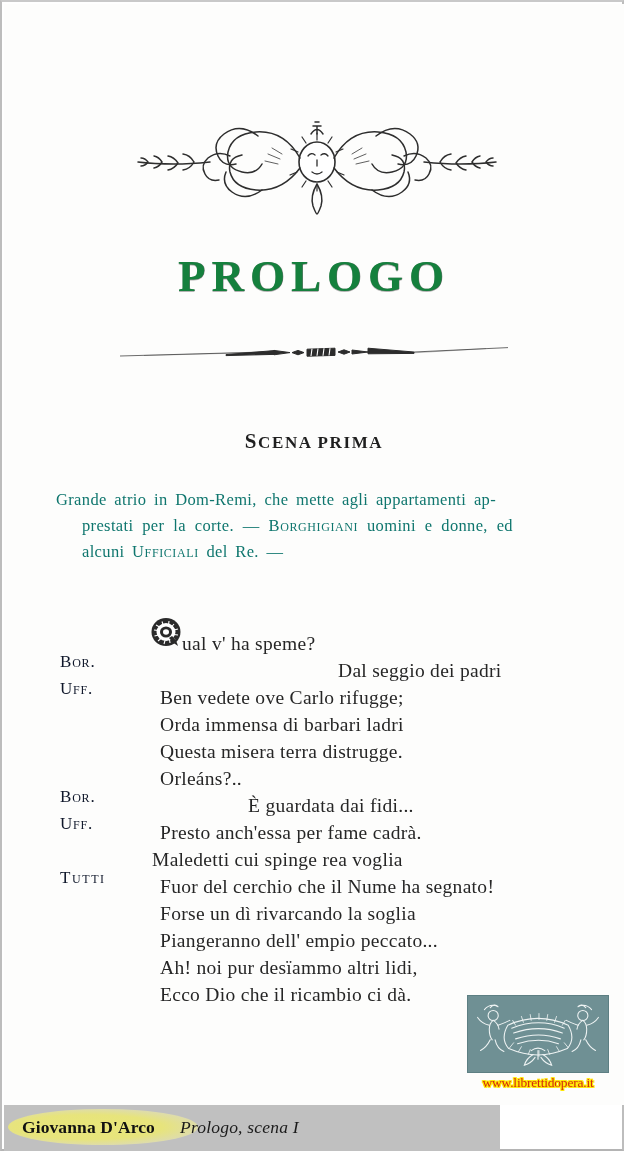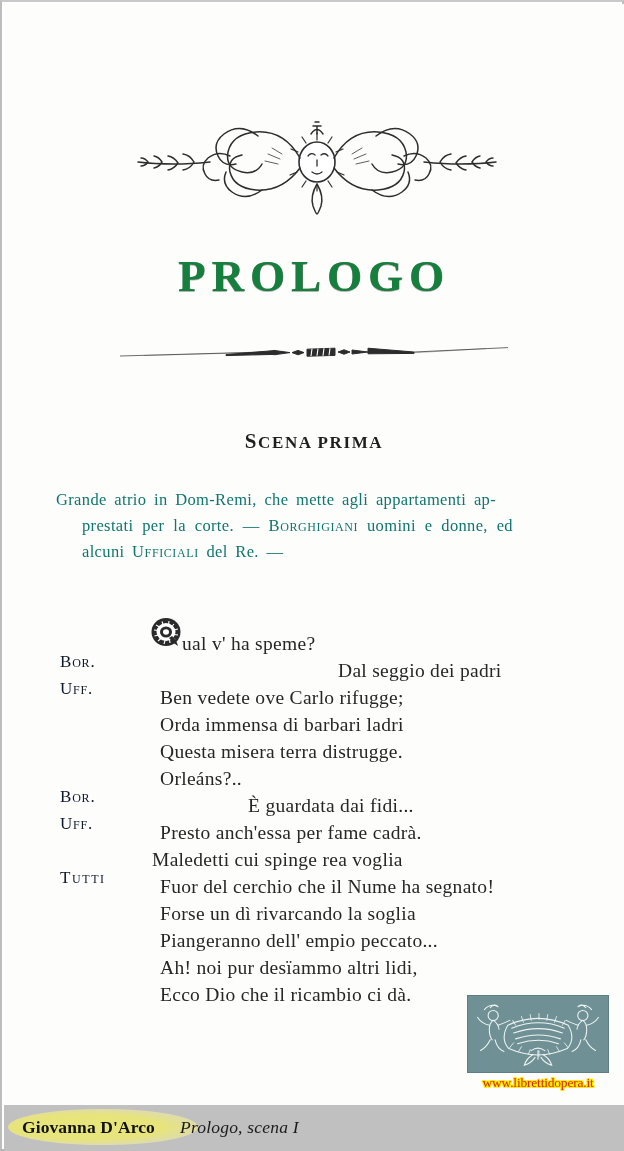--- a/index.html
+++ b/index.html
@@ -191,21 +191,21 @@
       0 1px 0 #ffe800, 0 -1px 0 #ffe800,
       1px 1px 0 #ffe800, -1px -1px 0 #ffe800,
       1px -1px 0 #ffe800, -1px 1px 0 #ffe800;
   }
 
   
   #footer-bar {
     position: absolute;
     left: 2px;
     top: 1103px;
-    width: 620px;
+    width: 496px;
     height: 46px;
     background: #c0c0c0;
     overflow: hidden;
   }
   #footer-highlight {
     position: absolute;
     left: 4px;
     top: 4px;
     width: 190px;
     height: 36px;

